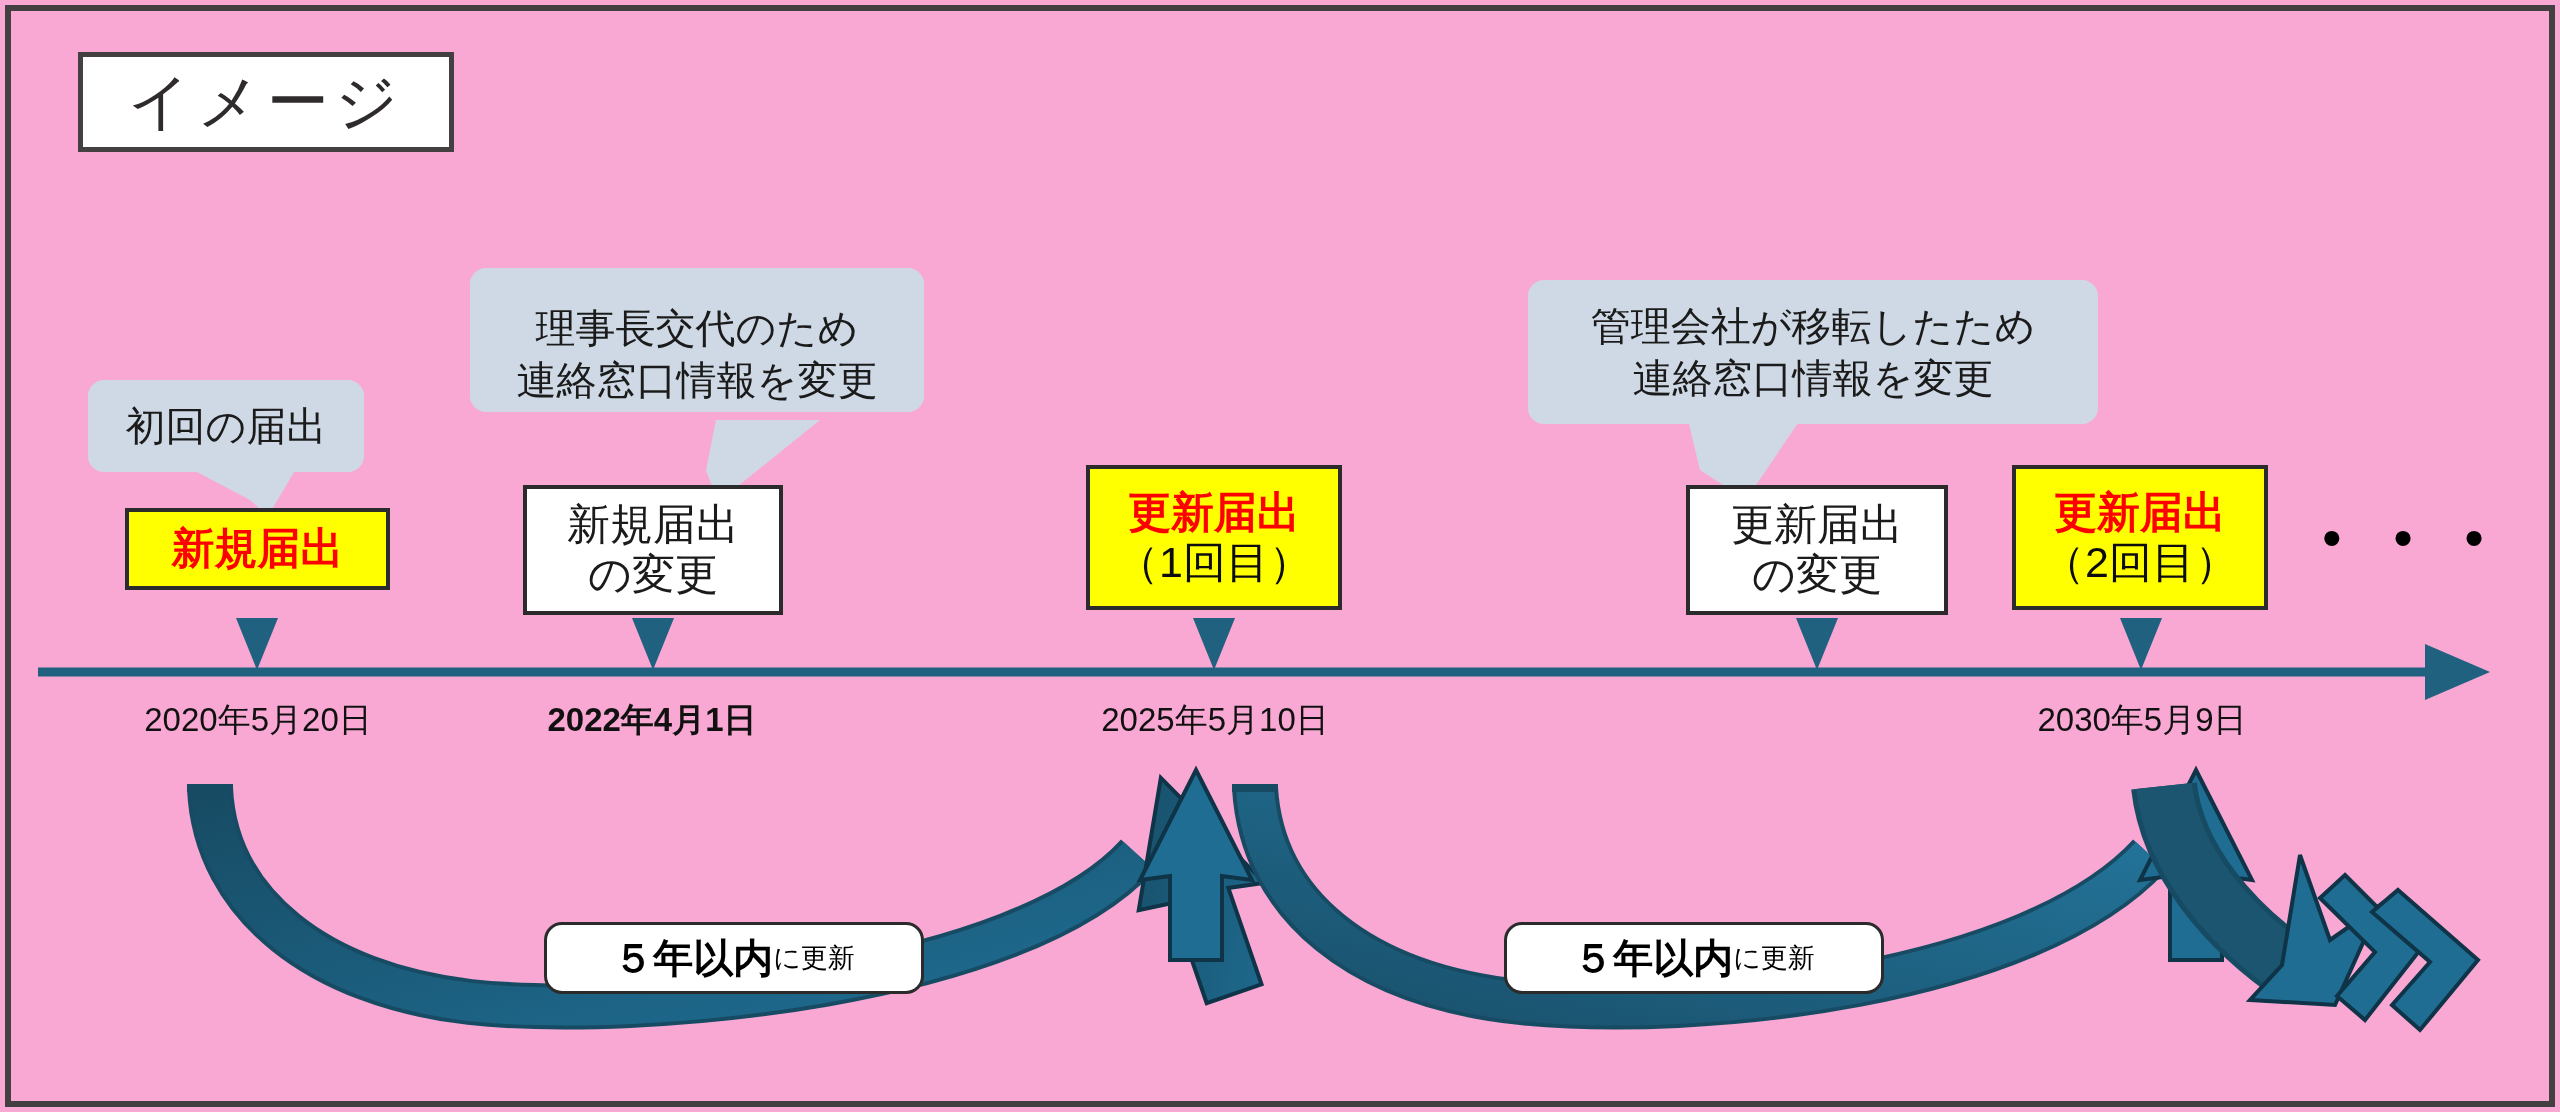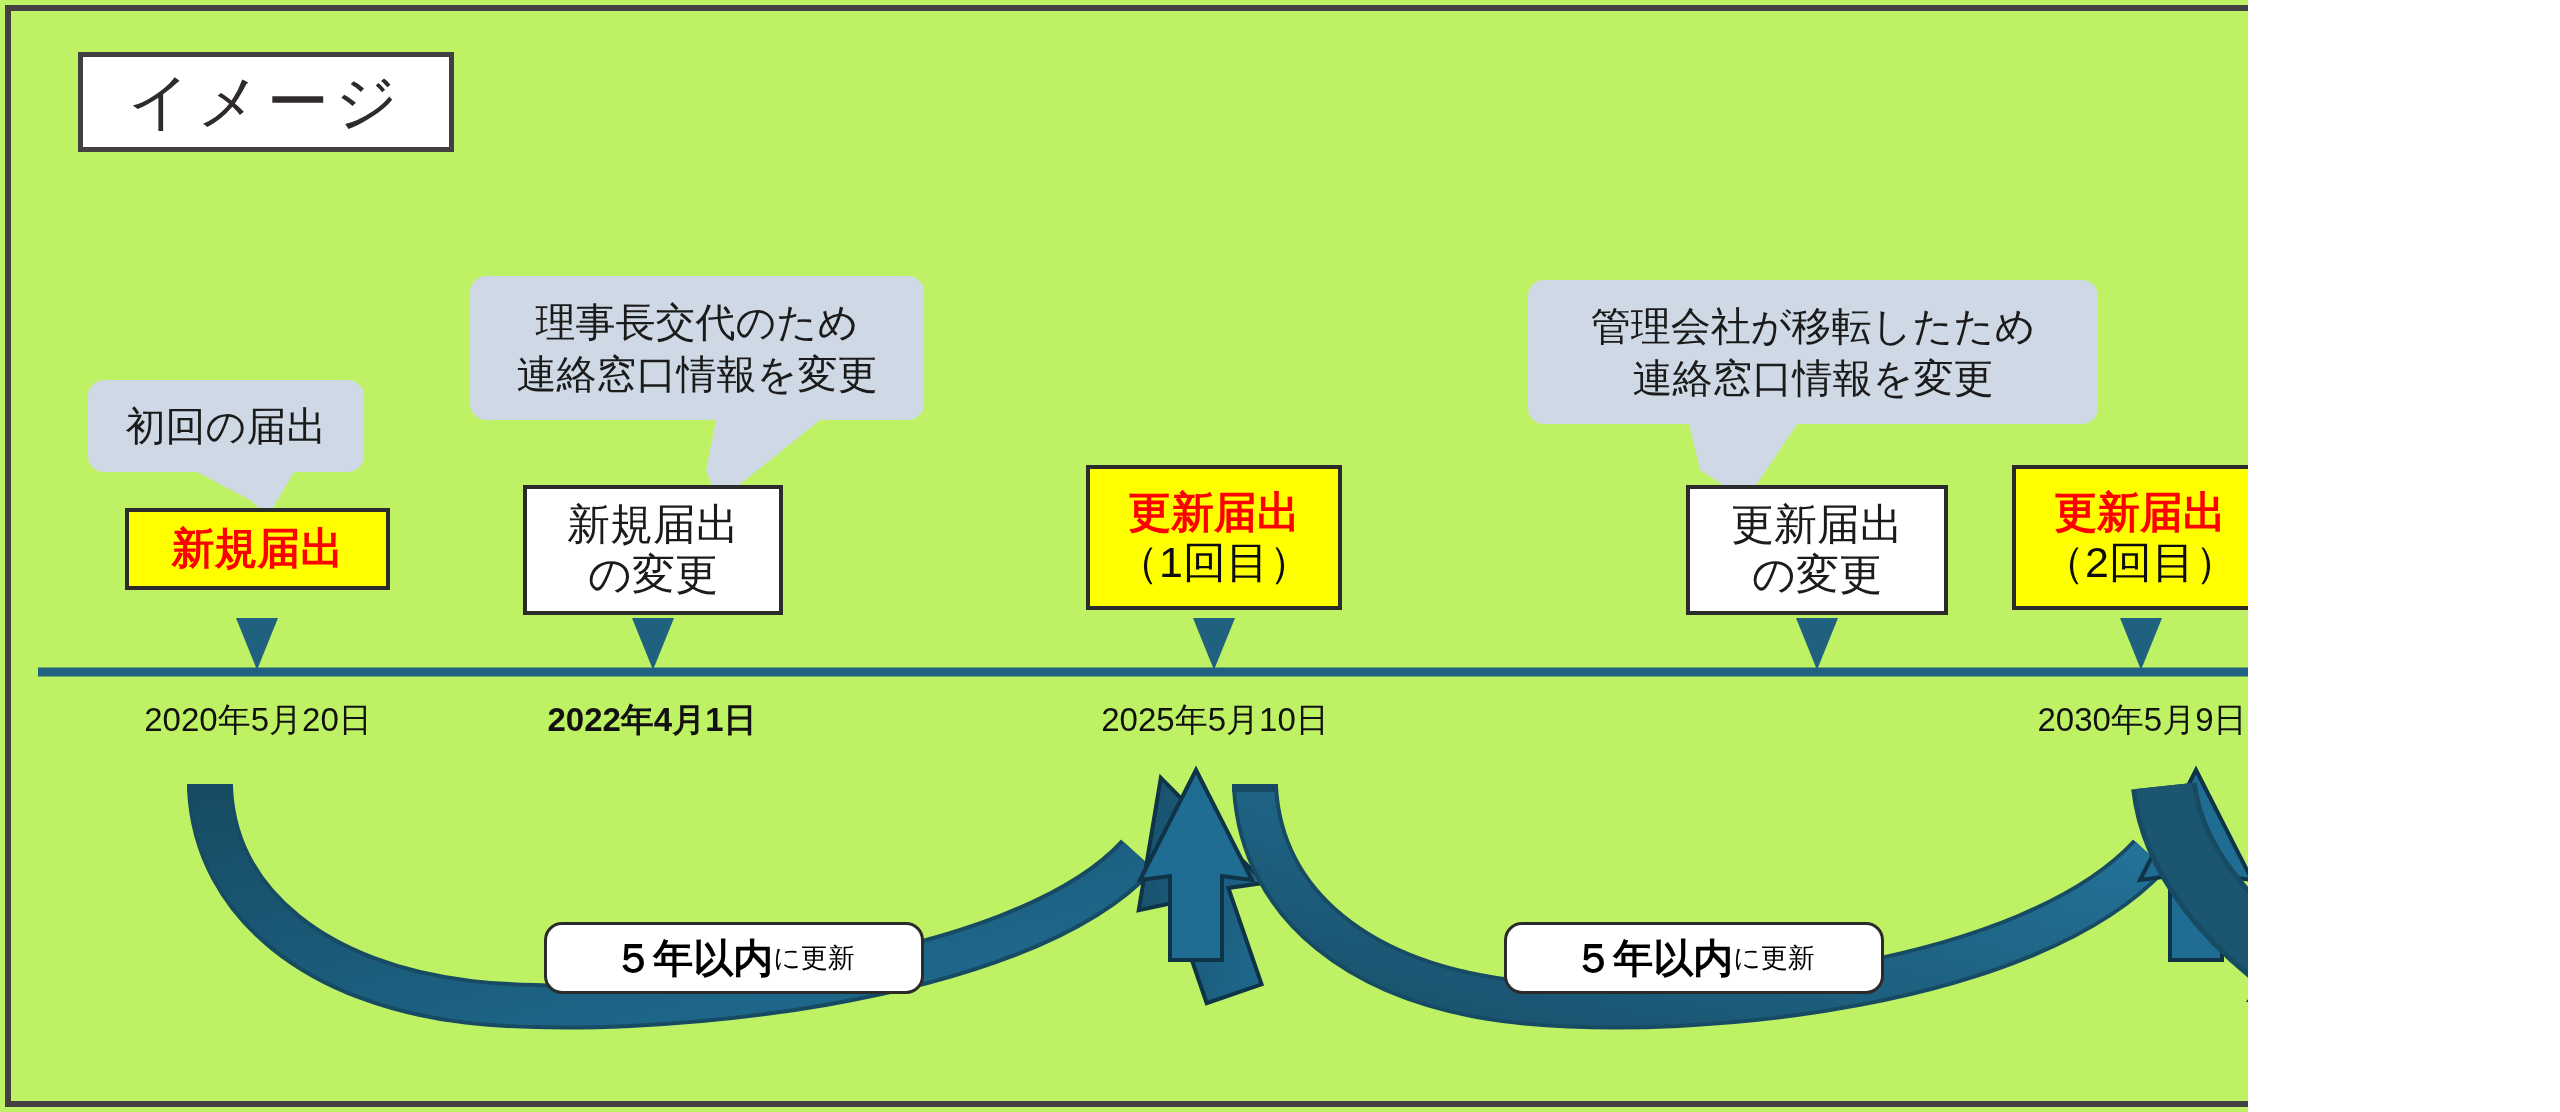--- a/index.html
+++ b/index.html
@@ -2,23 +2,23 @@
 <html><head>
 <meta charset="utf-8">
 <style>
   html,body{margin:0;padding:0;background:#ffffff;}
   body{
     font-family:"Liberation Sans","DejaVu Sans",sans-serif;
     -webkit-font-smoothing:antialiased;
   }
   #canvas{
     position:relative;
-    width:2248px;
+    width:2560px;
     height:1112px;
-    background:#bef264;
+    background:#f9a8d4;
     box-sizing:border-box;
     overflow:hidden;
   }
   .frame{
     position:absolute;
     left:5px; top:5px;
     width:2550px; height:1102px;
     box-sizing:border-box;
     border:6px solid #443f40;
     pointer-events:none;
@@ -145,21 +145,21 @@
 
     <polygon points="716,420 820,420 718,502 706,470" fill="#ced9e5"></polygon>
 
     <polygon points="1688,420 1800,420 1746,500 1700,470" fill="#ced9e5"></polygon>
   </svg>
 
   <div class="bubble" style="left:88px;top:380px;width:276px;height:92px;">
     <span class="btxt">初回の届出</span>
   </div>
 
-  <div class="bubble" style="left:470px;top:276px;width:454px;height:144px;">
+  <div class="bubble" style="left:470px;top:268px;width:454px;height:144px;align-items:flex-end;">
     <span class="btxt">理事長交代のため
 連絡窓口情報を変更</span>
   </div>
 
   <div class="bubble" style="left:1528px;top:280px;width:570px;height:144px;">
     <span class="btxt">管理会社が移転したため
 連絡窓口情報を変更</span>
   </div>
 
   <div class="ebox yellow" style="left:125px;top:508px;width:265px;height:82px;">

